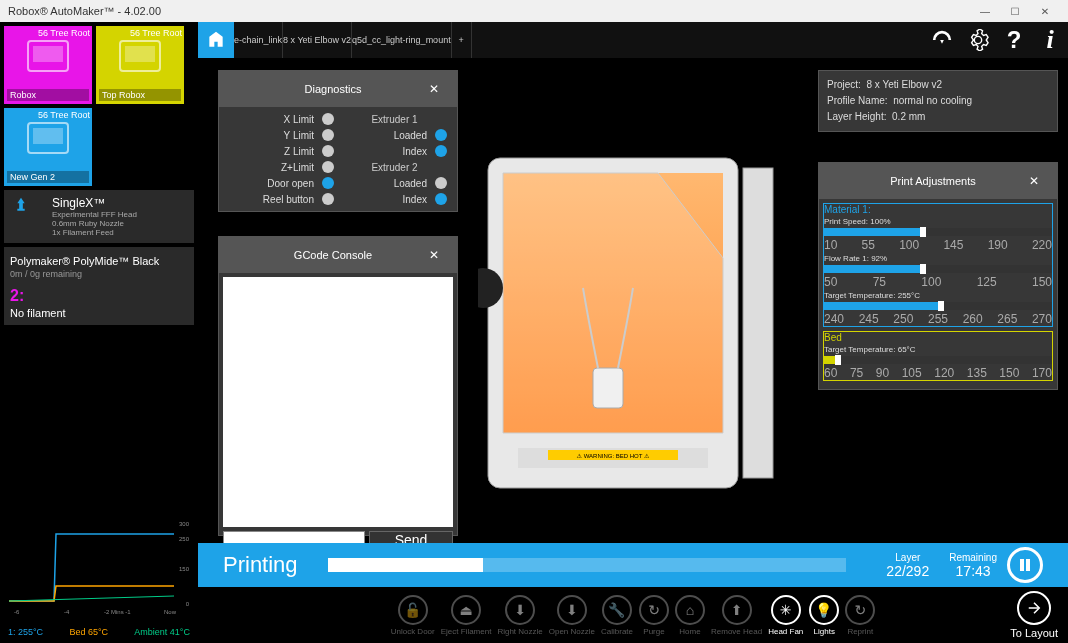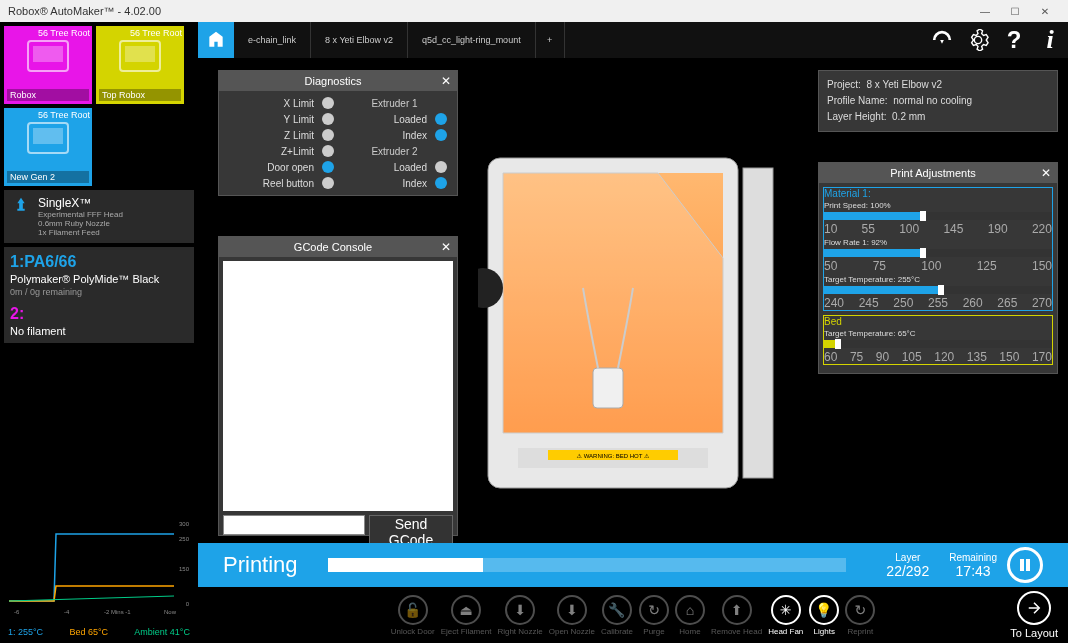--- a/index.html
+++ b/index.html
@@ -12,44 +12,44 @@
 .printers{display:flex;flex-wrap:wrap;gap:4px}
 .printer{width:88px;height:78px;position:relative;display:flex;flex-direction:column;justify-content:flex-end;color:#fff;font-size:10px;padding:3px}
 .printer.neglected{background:linear-gradient(135deg,#ff8c00,#ff6500)}
 .printer.robox{background:#e815e8}
 .printer.toprobox{background:#d4d400}
 .printer.newgen{background:#1ea3e8}
 .printer .label{background:rgba(0,0,0,.3);padding:1px 3px;font-size:9px}
 .printer .corner{position:absolute;top:2px;right:2px;font-size:9px}
 .printer svg{position:absolute;top:10px;left:50%;transform:translateX(-50%);width:50px;height:40px}
 .side-box{background:#2a2a2a;padding:6px;font-size:10px}
-.side-box .hd{display:flex;gap:6px;align-items:flex-start}
+.side-box .hd{display:flex;gap:20px;align-items:flex-start}
 .side-box .hd svg{width:22px;height:22px;flex-shrink:0}
 .side-box .title{font-size:12px}
 .side-box .sub{color:#aaa;font-size:8px}
 .filament-box{background:#2a2a2a;padding:6px}
 .fslot{font-size:16px;font-weight:bold}
 .fslot.c1{color:#1ea3e8}
 .fslot.c2{color:#e815e8}
 .fdesc{font-size:11px;margin-top:2px}
 .fmeta{color:#999;font-size:9px;margin-top:2px}
 .graph{background:#000;height:110px;margin-top:auto;position:relative}
 .graph svg{width:100%;height:100%}
 .graph-labels{display:flex;justify-content:space-between;font-size:9px;padding:2px 4px}
 .gl1{color:#1ea3e8}.gl2{color:orange}.gl3{color:#0c8}
 .content{flex:1;display:flex;flex-direction:column;background:#000}
 .topbar{height:36px;background:#111;display:flex;align-items:stretch}
 .topbar .homebtn{width:36px;background:#1ea3e8;display:flex;align-items:center;justify-content:center}
-.topbar .tab{padding:0 14px;display:flex;align-items:center;font-size:9px;border-right:1px solid #333;color:#ccc;cursor:pointer}
+.topbar .tab{padding:0 0;display:flex;align-items:center;font-size:9px;border-right:1px solid #333;color:#ccc;cursor:pointer}
 .topbar .tab.add{width:20px;justify-content:center}
 .topbar .spacer{flex:1}
 .topbar .iconbtn{width:36px;display:flex;align-items:center;justify-content:center;cursor:pointer}
 .workspace{flex:1;position:relative;background:#000;overflow:hidden}
 .panel{position:absolute;background:rgba(60,60,60,.92);border:1px solid #555}
-.panel-hd{background:#555;height:20px;display:flex;align-items:center;padding:0 6px;font-size:11px}
+.panel-hd{background:#555;height:36px;display:flex;align-items:center;padding:0 18px;font-size:11px}
 .panel-hd .pt{flex:1;text-align:center}
 .panel-hd .px{cursor:pointer;font-size:12px}
 .diag{left:20px;top:12px;width:240px}
 .diag-body{padding:6px 10px;display:grid;grid-template-columns:1fr auto 1fr auto;gap:4px 8px;align-items:center;font-size:10px}
 .diag-body .lbl{text-align:right;color:#ddd}
 .diag-body .sub{text-align:center;color:#ccc;grid-column:3/5;font-size:10px}
 .dot{width:12px;height:12px;border-radius:50%;background:#ccc;display:inline-block}
 .dot.on{background:#1ea3e8}
 .gcode{left:20px;top:178px;width:240px;height:300px}
 .gcode-body{background:#fff;height:250px;margin:4px}
@@ -137,21 +137,20 @@
         <div>
           <div class="title">SingleX™</div>
           <div class="sub">Experimental FFF Head</div>
           <div class="sub">0.6mm Ruby Nozzle</div>
           <div class="sub">1x Filament Feed</div>
         </div>
       </div>
     </div>
 
     <div class="filament-box">
-      <div class="fslot c1">1:PA6/66</div>
       <div class="fdesc">Polymaker® PolyMide™ Black</div>
       <div class="fmeta">0m / 0g remaining</div>
       <div class="fslot c2" style="margin-top:8px">2:</div>
       <div class="fdesc">No filament</div>
     </div>
 
     <div class="graph">
       <svg viewBox="0 0 190 100">
         <text x="185" y="10" fill="#888" font-size="6" text-anchor="end">300</text>
         <text x="185" y="25" fill="#888" font-size="6" text-anchor="end">250</text>

